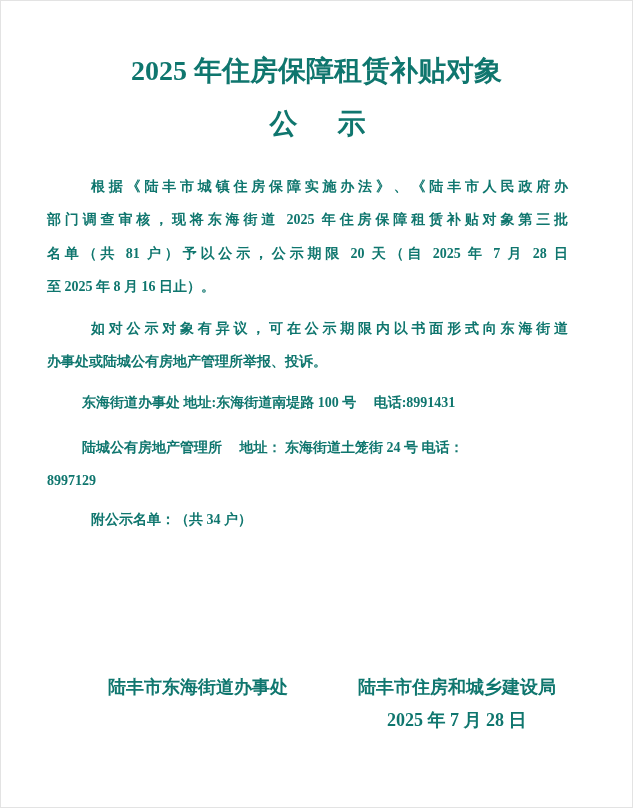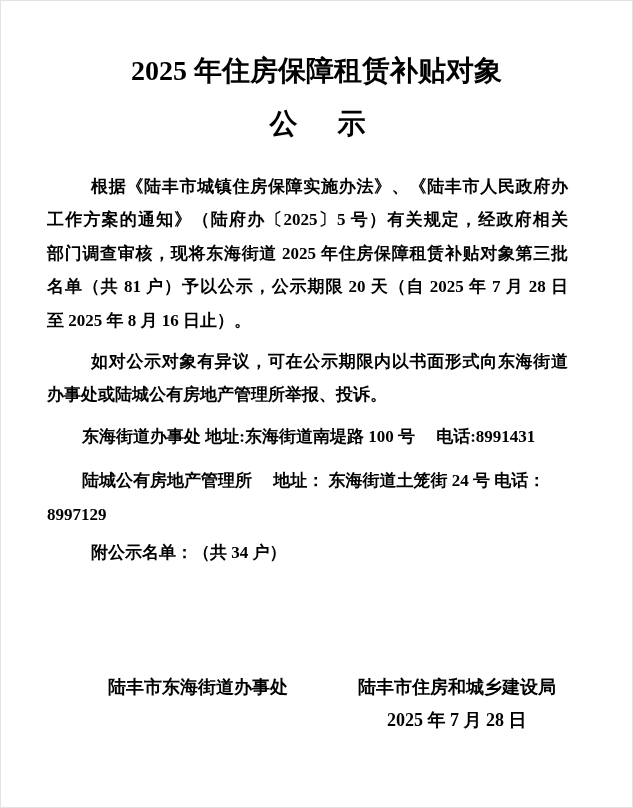--- a/index.html
+++ b/index.html
@@ -8,21 +8,21 @@
     background: #ffffff;
   }
   .page {
     position: relative;
     width: 633px;
     height: 808px;
     box-sizing: border-box;
     background: #ffffff;
     border: 1px solid #e3e3e3;
     overflow: hidden;
-    color: #000000;
+    color: #0f766e;
     font-family: "Liberation Serif", "DejaVu Serif", serif;
     font-weight: 700;
   }
   .title1 {
     margin-top: 53px;
     font-size: 28px;
     line-height: 34px;
     text-align: center;
     white-space: nowrap;
   }
@@ -30,21 +30,21 @@
     margin-top: 19px;
     font-size: 28px;
     line-height: 34px;
     text-align: center;
     letter-spacing: 6px;
     white-space: nowrap;
     padding-left: 8px;
   }
   .content {
     padding: 0 64px 0 46px;
-    font-size: 17px;
+    font-size: 14px;
   }
   .bl {
     line-height: 33.4px;
     text-align: left;
   }
   .just {
     text-align: justify;
     text-align-last: justify;
   }
   .ind2 { text-indent: 44px; }
@@ -73,21 +73,20 @@
 <div class="page">
 
   <div class="title1">2025 年住房保障租赁补贴对象</div>
 
   <div class="title2">公　示</div>
 
   <div class="content">
 
     <div class="para">
       <div class="bl just ind2 p1">根据《陆丰市城镇住房保障实施办法》、《陆丰市人民政府办</div>
-      <div class="bl just">工作方案的通知》（陆府办〔2025〕5 号）有关规定，经政府相关</div>
       <div class="bl just">部门调查审核，现将东海街道 2025 年住房保障租赁补贴对象第三批</div>
       <div class="bl just">名单（共 81 户）予以公示，公示期限 20 天（自 2025 年 7 月 28 日</div>
       <div class="bl">至 2025 年 8 月 16 日止）。</div>
     </div>
 
     <div class="para">
       <div class="bl just ind2 p2">如对公示对象有异议，可在公示期限内以书面形式向东海街道</div>
       <div class="bl">办事处或陆城公有房地产管理所举报、投诉。</div>
     </div>
 

